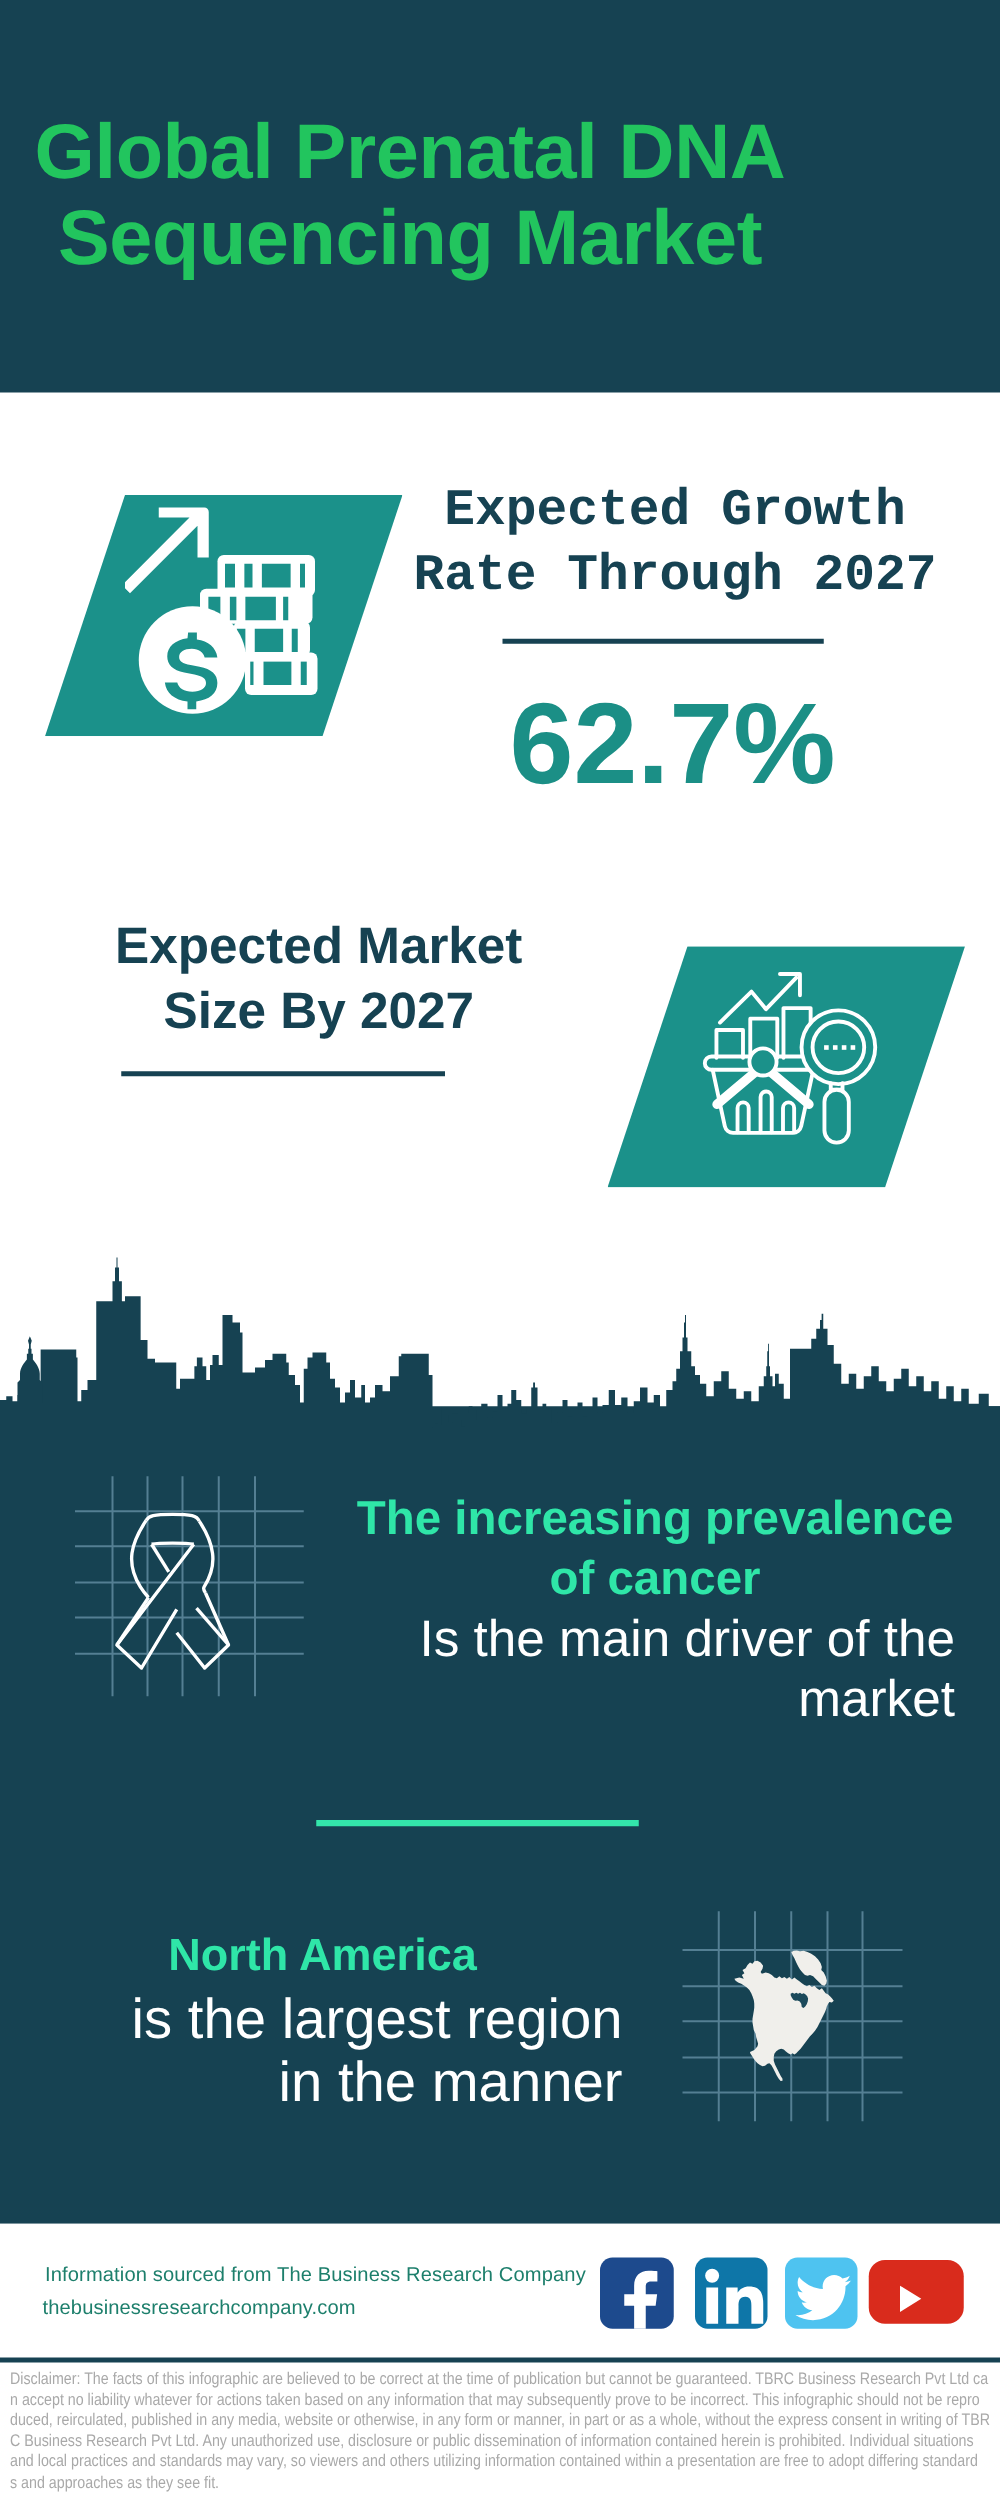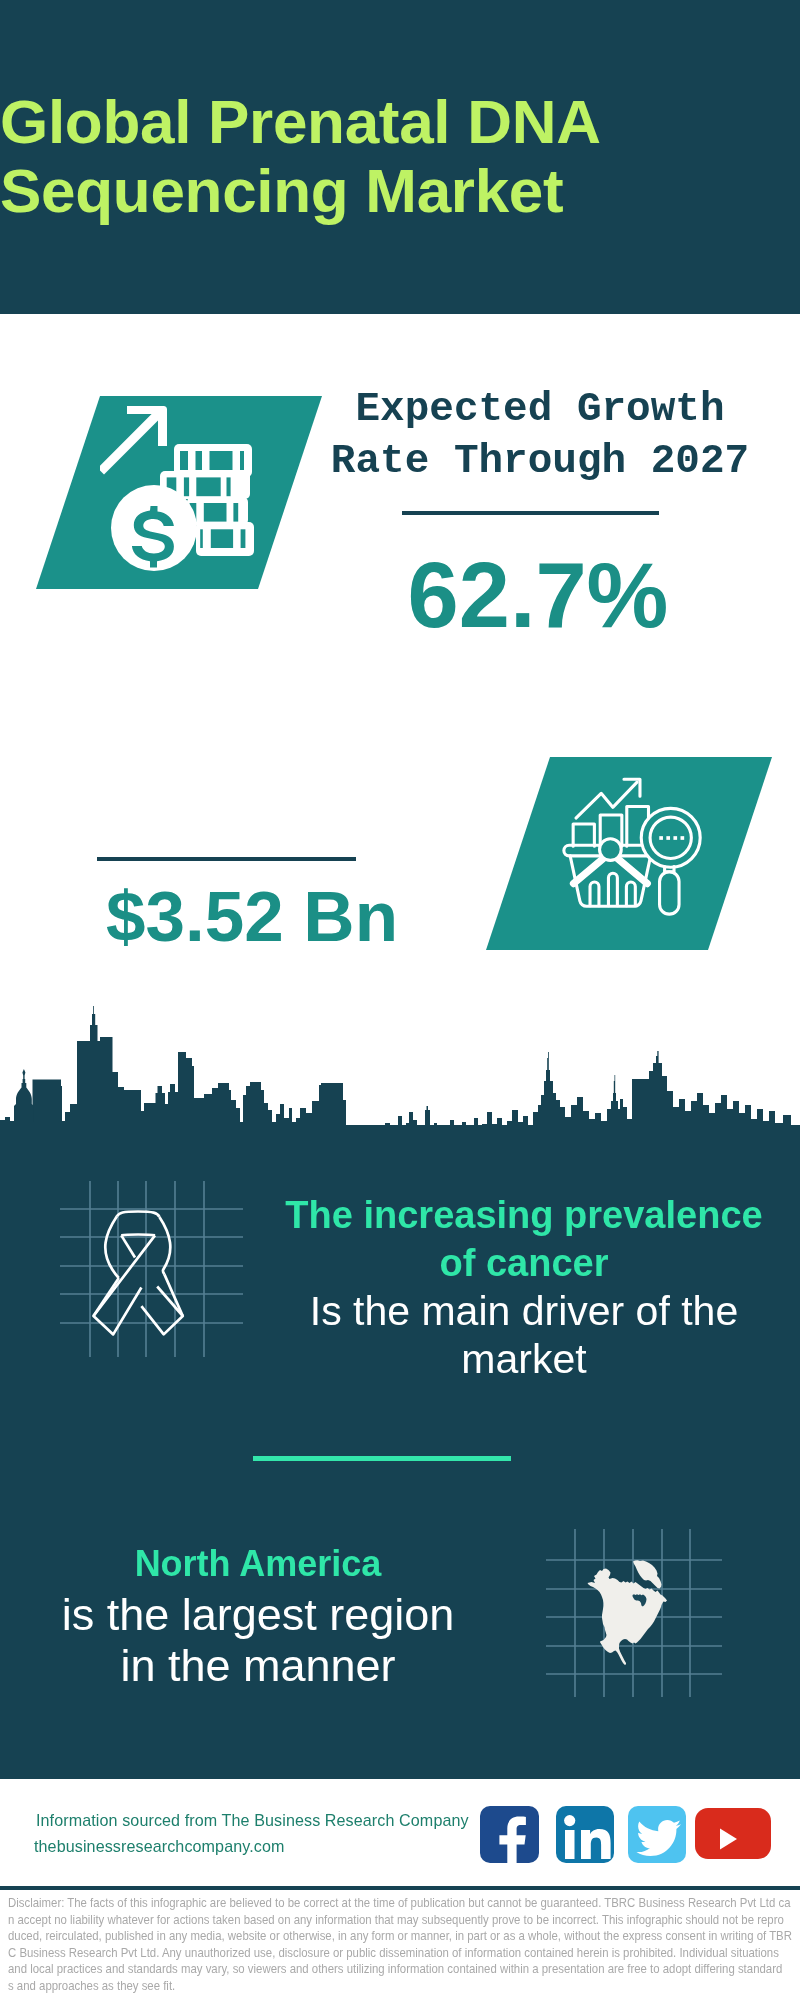--- a/index.html
+++ b/index.html
@@ -13,22 +13,22 @@
   }
   .page { position: relative; width: 800px; height: 2000px; background:#fff; }
 
   
   .header {
     position: absolute; left:0; top:0; width:800px; height:314px;
     background:#164252;
   }
   .header h1 {
     position:absolute; left:0px; top:87px; width:656px;
-    text-align:left;
-    color:#bef264;
+    text-align:center;
+    color:#22c55e;
     font-size:62px;
     font-weight:700;
     line-height:69px;
     letter-spacing:-0.3px;
     white-space:pre;
   }
 
   
   .para {
     position:absolute;
@@ -58,21 +58,21 @@
   }
 
   
   .darkbody {
     position:absolute; left:0; top:1125px; width:800px; height:654px;
     background:#164252;
   }
 
   .msg { position:absolute; }
   .msg .hl { color:#2fe6a8; font-weight:700; white-space:pre; }
-  .msg .rest { color:#ffffff; font-weight:400; white-space:pre; }
+  .msg .rest { color:#ffffff; font-weight:400; white-space:pre;text-align:right; }
 
   .green-rule {
     position:absolute; height:5px; background:#33e6ab;
   }
 
   
   .footer { position:absolute; left:0; top:1779px; width:800px; height:107px; background:#ffffff; }
   .foot-text { position:absolute; color:#1d7f6c; font-size:16.1px; line-height:26px; letter-spacing:0.1px; }
   .social { position:absolute; display:block; border-radius:10px; overflow:hidden; }
   .footbar-bot { position:absolute; left:0; top:1886px; width:800px; height:3.5px; background:#164252; }
@@ -137,22 +137,23 @@
                c1.1 4.6 5.5 7.4 12.1 7.4 6.6 0 10.9 -2.7 10.9 -6.9 0 -3.5 -2.7 -5.4 -9.2 -6.8 l-8.2 -1.6 c-9.2 -1.8 -13.6 -6.2 -13.6 -13
                0 -7.8 6.2 -13.2 16.2 -14.5 z" fill="#1b918a"></path>
     </svg>
   </div>
 
   <div class="stat-label" style="left:330px; top:383px; width:420px;font-family:Liberation Mono, monospace;">Expected Growth
 Rate Through 2027</div>
   <div class="stat-rule" style="left:402px; top:511px; width:257px;"></div>
   <div class="stat-value" style="left:328px; top:545px; width:420px;">62.7%</div>
 
+  <div class="stat-label" style="left:45px; top:730px; width:420px;">Expected Market
+Size By 2027</div>
   <div class="stat-rule" style="left:97px; top:857px; width:259px;"></div>
-  <div class="stat-value" style="left:42px; top:877px; width:420px; font-size:71px; line-height:80px;">$3.52 Bn</div>
 
   <div class="para" style="left:486px; top:757px; width:286px; height:193px; clip-path:polygon(64px 0, 286px 0, 222px 193px, 0 193px);">
     <svg class="icon-research" viewBox="0 0 165 175" width="160" height="170" style="position:absolute; left:73px; top:9px;" fill="none" stroke="#ffffff" stroke-width="3.2" stroke-linecap="round" stroke-linejoin="round">
 
       <g>
         <polyline points="17.5,53.5 43.5,28 55.5,42.5 80.5,16.5"></polyline>
         <polyline points="67,13.5 83.5,13.5 83.5,31"></polyline>
       </g>
 
       <g>

